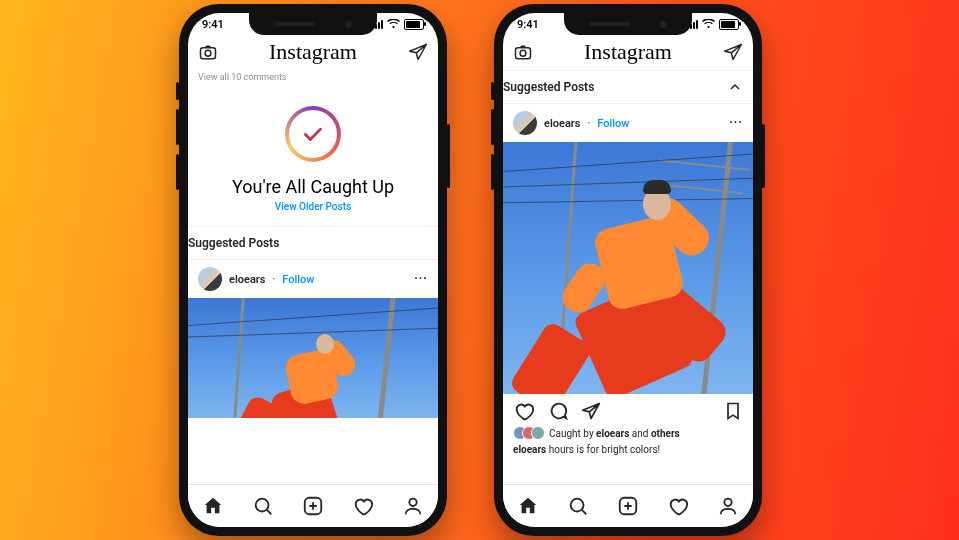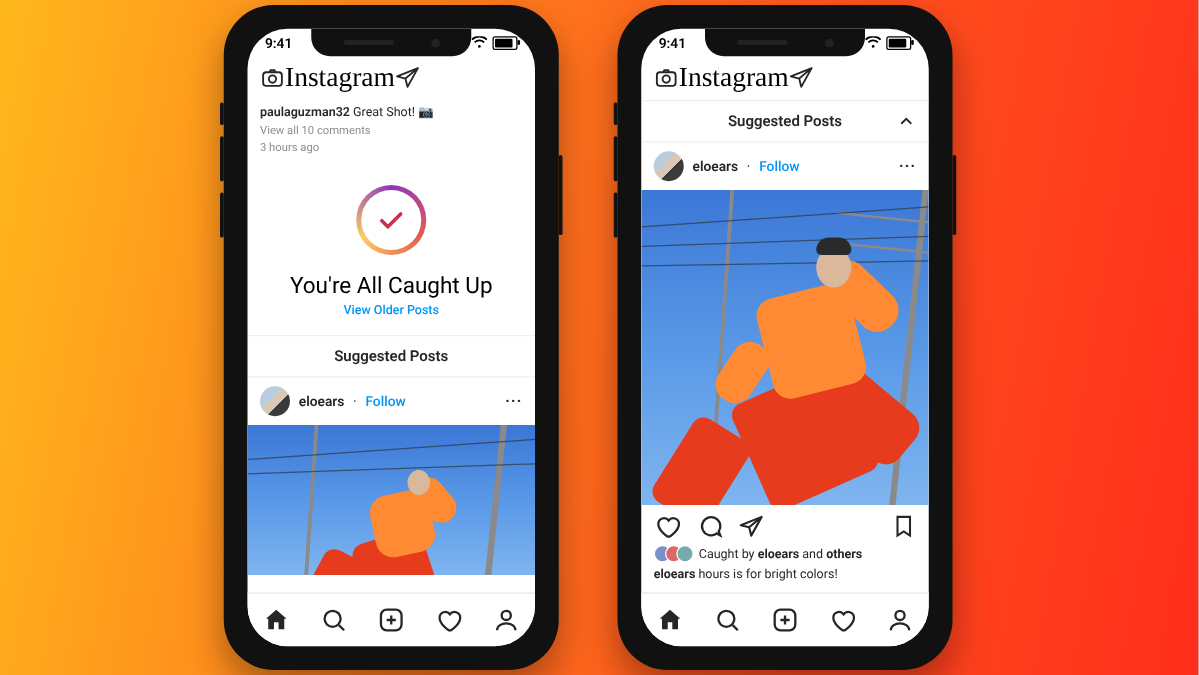--- a/index.html
+++ b/index.html
@@ -1,17 +1,17 @@
 <!DOCTYPE html>
 <html><head>
 <meta charset="utf-8">
 <style>
 html,body{margin:0;padding:0;width:959px;height:540px;overflow:hidden;font-family:-apple-system,BlinkMacSystemFont,"Segoe UI",Roboto,Helvetica,Arial,sans-serif}
 .stage{width:959px;height:540px;background:linear-gradient(100deg,#ffb81c 0%,#ff9a1c 18%,#ff781c 40%,#ff4d1c 70%,#ff2e1c 100%);position:relative}
-.phone{position:absolute;width:268px;height:532px;top:4px;border-radius:40px;background:#111;box-shadow:0 14px 30px rgba(0,0,0,.35);padding:19px;box-sizing:border-box}
+.phone{position:absolute;width:268px;height:532px;top:4px;border-radius:40px;background:#111;box-shadow:0 14px 30px rgba(0,0,0,.35);padding:9px;box-sizing:border-box}
 .phone.left{left:179px}
 .phone.right{left:494px}
 .phone .btn{position:absolute;background:#111;border-radius:2px}
 .phone .btn.pwr{right:-3px;top:120px;width:3px;height:64px}
 .phone .btn.vol1{left:-3px;top:105px;width:3px;height:36px}
 .phone .btn.vol2{left:-3px;top:150px;width:3px;height:36px}
 .phone .btn.mute{left:-3px;top:78px;width:3px;height:18px}
 .screen{position:relative;width:100%;height:100%;background:#fff;border-radius:32px;overflow:hidden}
 .notch{position:absolute;top:0;left:50%;transform:translateX(-50%);width:128px;height:22px;background:#111;border-bottom-left-radius:15px;border-bottom-right-radius:15px;z-index:50;display:flex;align-items:center;justify-content:center;gap:30px}
 .notch .speaker{width:40px;height:4px;background:#222;border-radius:3px}
@@ -19,32 +19,32 @@
 .status{position:absolute;top:0;left:0;right:0;height:22px;display:flex;justify-content:space-between;align-items:center;padding:0 14px;font-size:11px;font-weight:600;color:#000;z-index:40}
 .status .r{display:flex;align-items:center;gap:4px}
 .sig{display:inline-flex;align-items:flex-end;gap:1px}
 .sig i{width:2px;background:#000;display:inline-block;border-radius:1px}
 .sig i:nth-child(1){height:3px}.sig i:nth-child(2){height:5px}.sig i:nth-child(3){height:7px}.sig i:nth-child(4){height:9px}
 .wifi{font-size:11px}
 .batt{width:18px;height:9px;border:1px solid #000;border-radius:2px;position:relative}
 .batt:after{content:"";position:absolute;right:-3px;top:2px;width:2px;height:4px;background:#000;border-radius:1px}
 .batt i{position:absolute;left:1px;top:1px;bottom:1px;width:14px;background:#000;border-radius:1px}
 .content{position:absolute;top:22px;left:0;right:0;bottom:42px;overflow:hidden}
-.topbar{height:34px;display:flex;align-items:center;padding:0 10px;border-bottom:1px solid transparent}
+.topbar{height:34px;display:flex;align-items:center;justify-content:space-between;padding:0 10px;border-bottom:1px solid transparent}
 .brand{font-family:"Brush Script MT","Segoe Script",cursive;font-size:22px;font-weight:500}
 .comment-row{font-size:10px;color:#262626;padding:4px 10px 2px}
 .comment-row b{font-weight:600}
 .meta{font-size:9px;color:#8e8e8e;padding:2px 10px}
 .link{color:#0095f6;font-size:10px;font-weight:500}
 .caughtup{text-align:center;padding:22px 10px 14px}
 .ring{width:56px;height:56px;border-radius:50%;margin:0 auto 14px;position:relative;background:conic-gradient(#8a3ab9,#e95950,#fccc63,#8a3ab9);display:flex;align-items:center;justify-content:center}
 .ring:before{content:"";position:absolute;inset:4px;background:#fff;border-radius:50%}
 .ring svg{position:relative;z-index:1}
 .caughtup h3{margin:0 0 4px;font-size:18px;font-weight:400;color:#000000}
-.sug-head{display:flex;align-items:center;justify-content:center;position:relative;height:32px;font-size:12px;font-weight:600;color:#262626;border-top:1px solid #efefef;border-bottom:1px solid #efefef}
+.sug-head{display:flex;align-items:center;justify-content:flex-start;position:relative;height:32px;font-size:12px;font-weight:600;color:#262626;border-top:1px solid #efefef;border-bottom:1px solid #efefef}
 .sug-head .chev{position:absolute;right:10px}
 .post-head{display:flex;align-items:center;padding:7px 10px;gap:7px}
 .avatar{width:24px;height:24px;border-radius:50%;background:linear-gradient(135deg,#b8cde0 40%,#d9c8b8 40% 60%,#3a3a3a 60%);flex-shrink:0}
 .uname{font-size:11px;font-weight:600;color:#262626}
 .follow{font-size:11px;font-weight:500;color:#0095f6}
 .dot{color:#262626;font-size:11px}
 .spacer{flex:1}
 .more{color:#262626;letter-spacing:1px;font-weight:700;font-size:12px}
 .photo{width:100%;background:linear-gradient(180deg,#3b77d6 0%,#5c9be8 55%,#7fb5ef 100%);position:relative;overflow:hidden}
 .photo.lg{height:252px}
@@ -111,23 +111,21 @@
                 <path d="M9 7l1.2-2h3.6L15 7"></path>
               </svg>
             </span>
           <span class="brand">Instagram</span>
           <span>
               <svg width="20" height="20" viewBox="0 0 24 24" fill="none" stroke="#262626" stroke-width="1.8" stroke-linejoin="round">
                 <path d="M22 3L2 11l8 2 2 8 10-18zM10 13l12-10"></path>
               </svg>
             </span>
         </div>
-        <div class="comment-row"><b>paulaguzman32</b> <span>Great Shot! 📷</span></div>
         <div class="meta">View all 10 comments</div>
-        <div class="meta">3 hours ago</div>
         <div class="caughtup">
           <div class="ring">
             <svg width="26" height="26" viewBox="0 0 24 24" fill="none" stroke="#c9324f" stroke-width="2.6" stroke-linecap="round" stroke-linejoin="round">
                 <path d="M5 12.5l4.5 4.5L19 7.5"></path>
               </svg>
           </div>
           <h3>You're All Caught Up</h3>
           <div class="link">View Older Posts</div>
         </div>
         <div class="sug-head">

